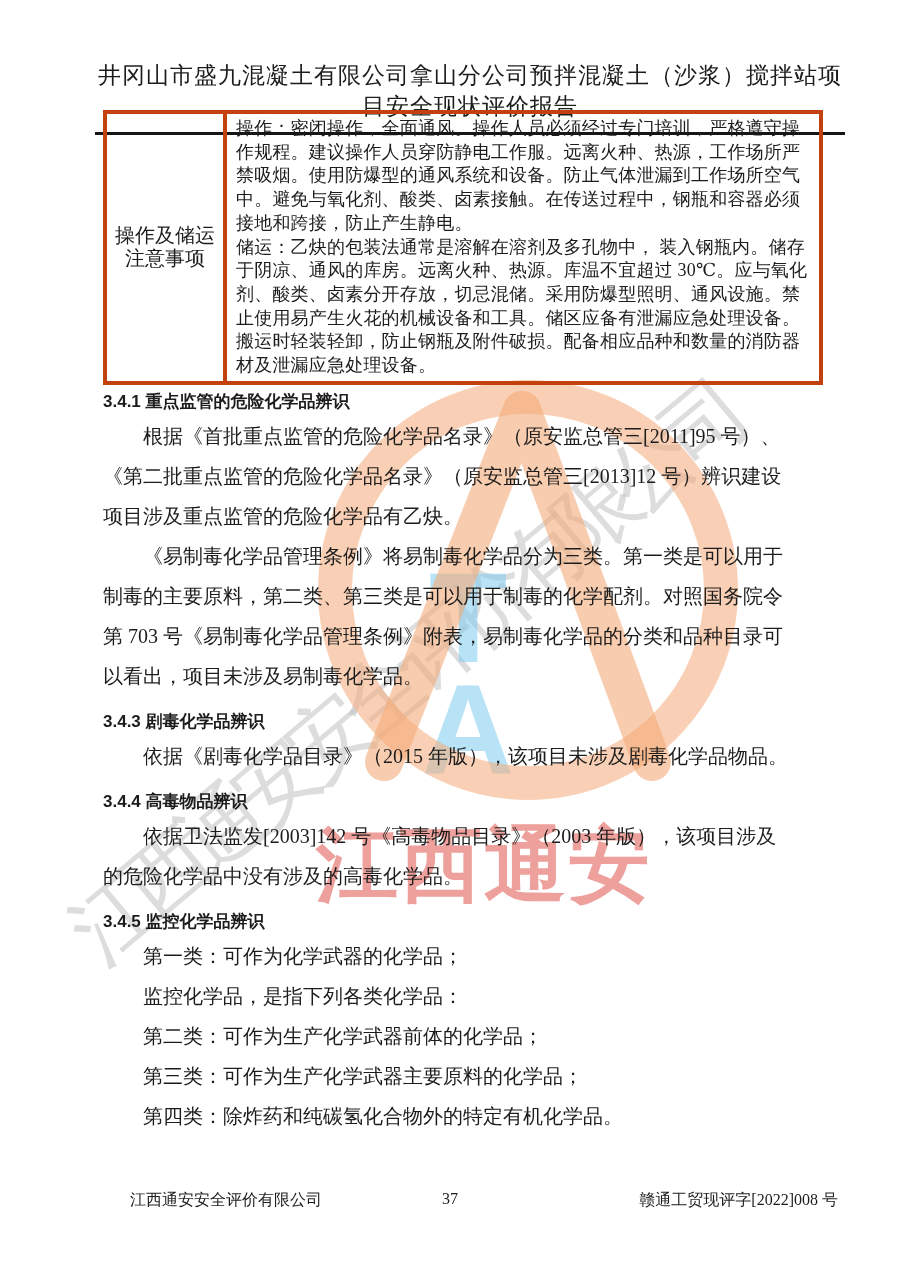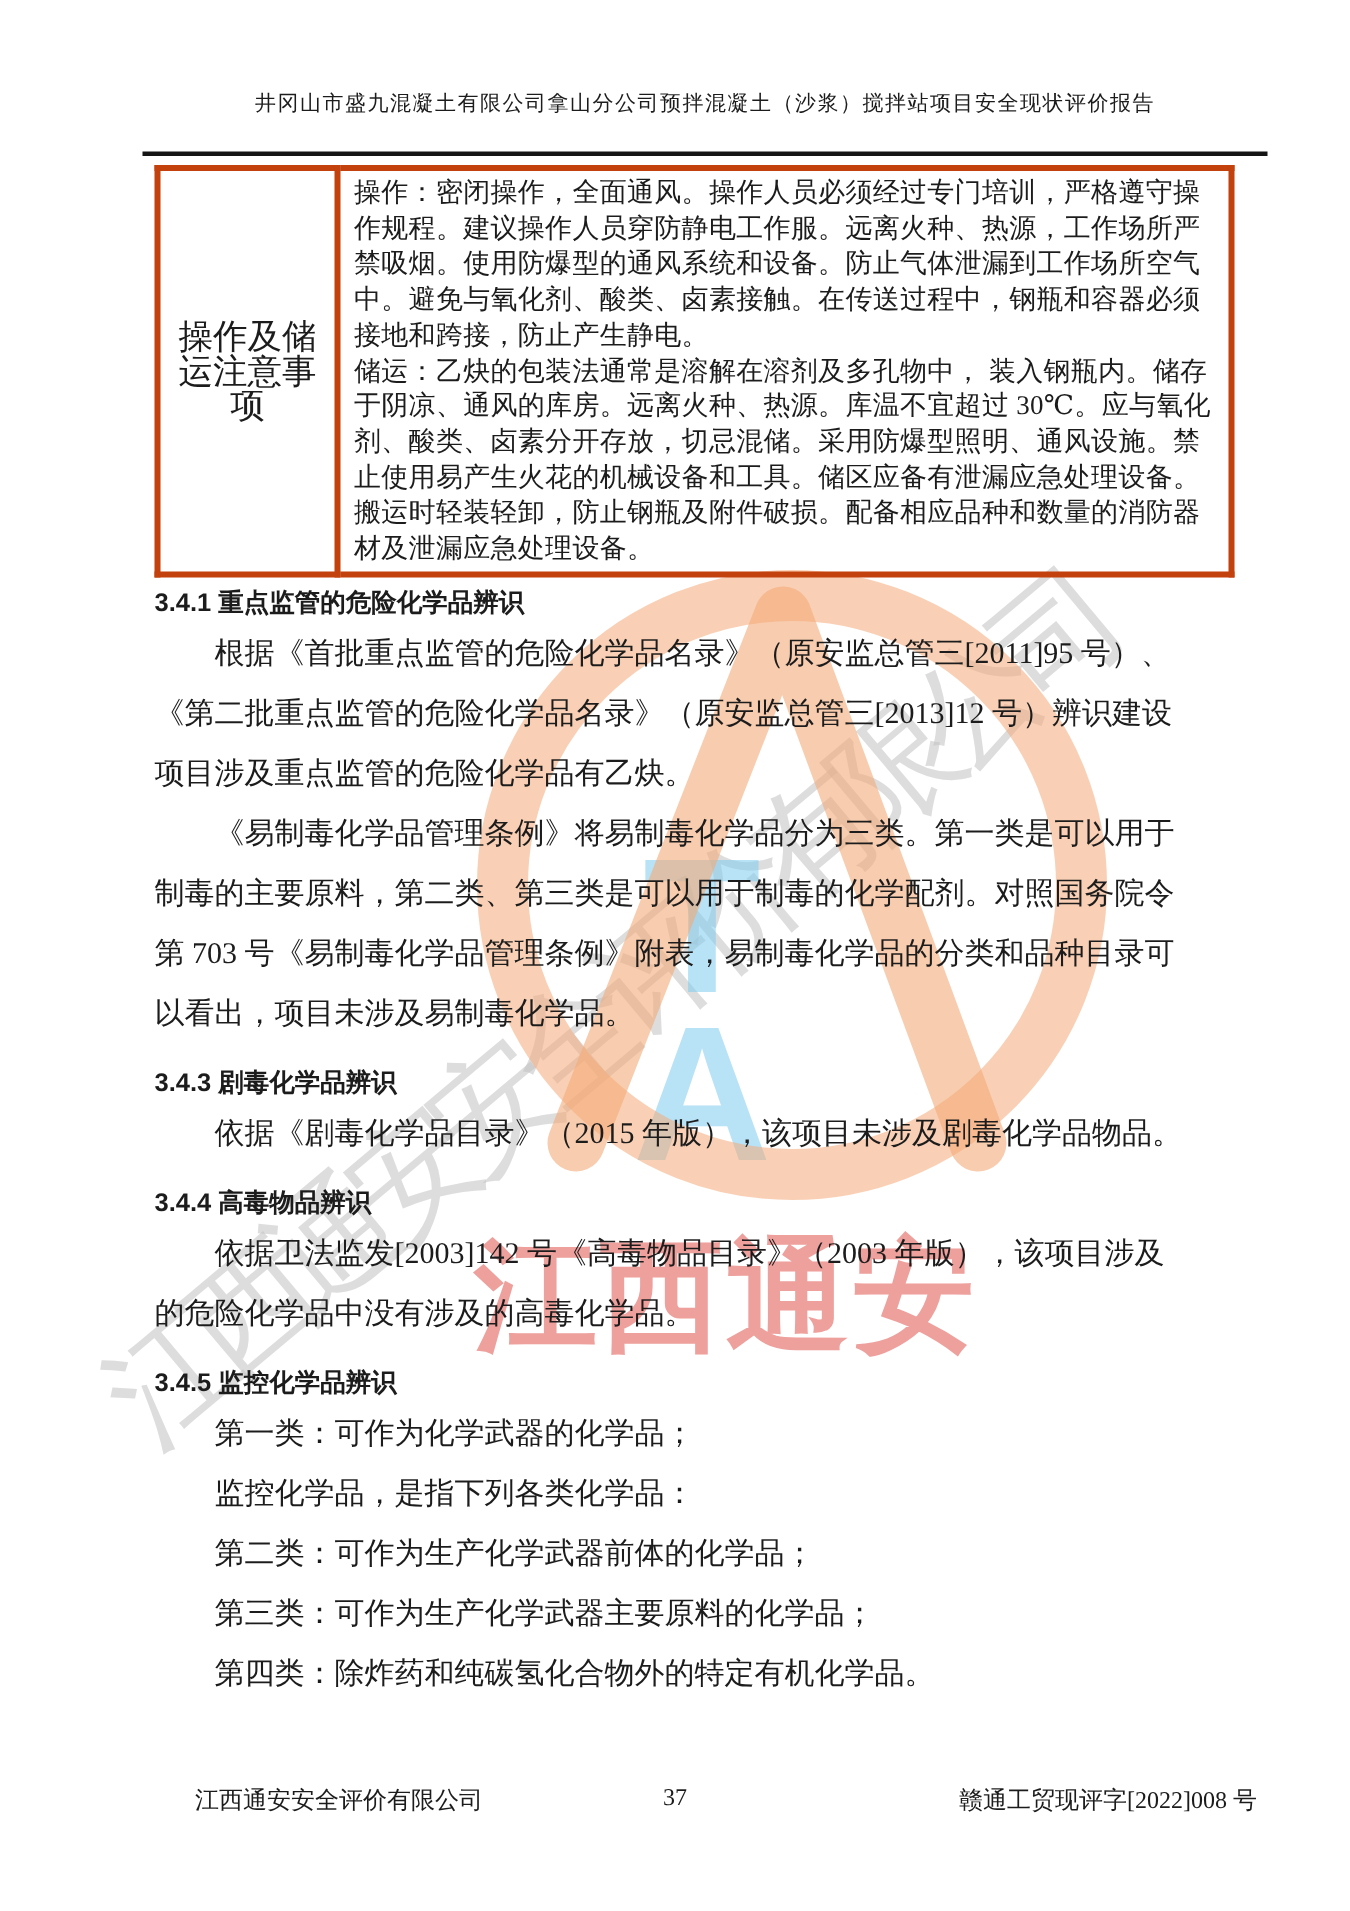--- a/index.html
+++ b/index.html
@@ -28,33 +28,33 @@
   .wm-red {
     position:absolute; left:316px; top:824px;
     font-family:"Liberation Sans","DejaVu Sans",sans-serif;
     font-weight:bold; font-size:82px; line-height:82px; letter-spacing:2px;
     color:rgba(225,96,90,0.6); white-space:nowrap;
   }
 
   
   .header { position:absolute; top:0; left:95px; width:750px; padding-top:60px; }
   .header-text {
-    text-align:center; font-size:14px; letter-spacing:1px;
-    padding-bottom:23px; border-bottom:3px solid #151515;
+    text-align:center; font-size:23px; letter-spacing:1px;
+    padding-bottom:10px; border-bottom:3px solid #151515;
   }
 
   
   table.info-table {
     position:absolute; top:110px; left:103px; width:720px;
     border-collapse:collapse; table-layout:fixed;
   }
   table.info-table td { border:4px solid #c2410c; }
   .label-cell {
     width:100px; text-align:center; vertical-align:middle;
-    font-size:23px; line-height:23px; padding:0 8px;
+    font-size:20px; line-height:23px; padding:0 8px;
   }
   .content-cell {
     font-size:18px; line-height:23.7px; letter-spacing:0.2px;
     padding:3px 8px 3px 9px; height:260px; vertical-align:top;
   }
   .content-cell p { margin:0; }
 
   
   .sections { position:absolute; top:376px; left:103px; width:688px; }
   .sec-heading {

